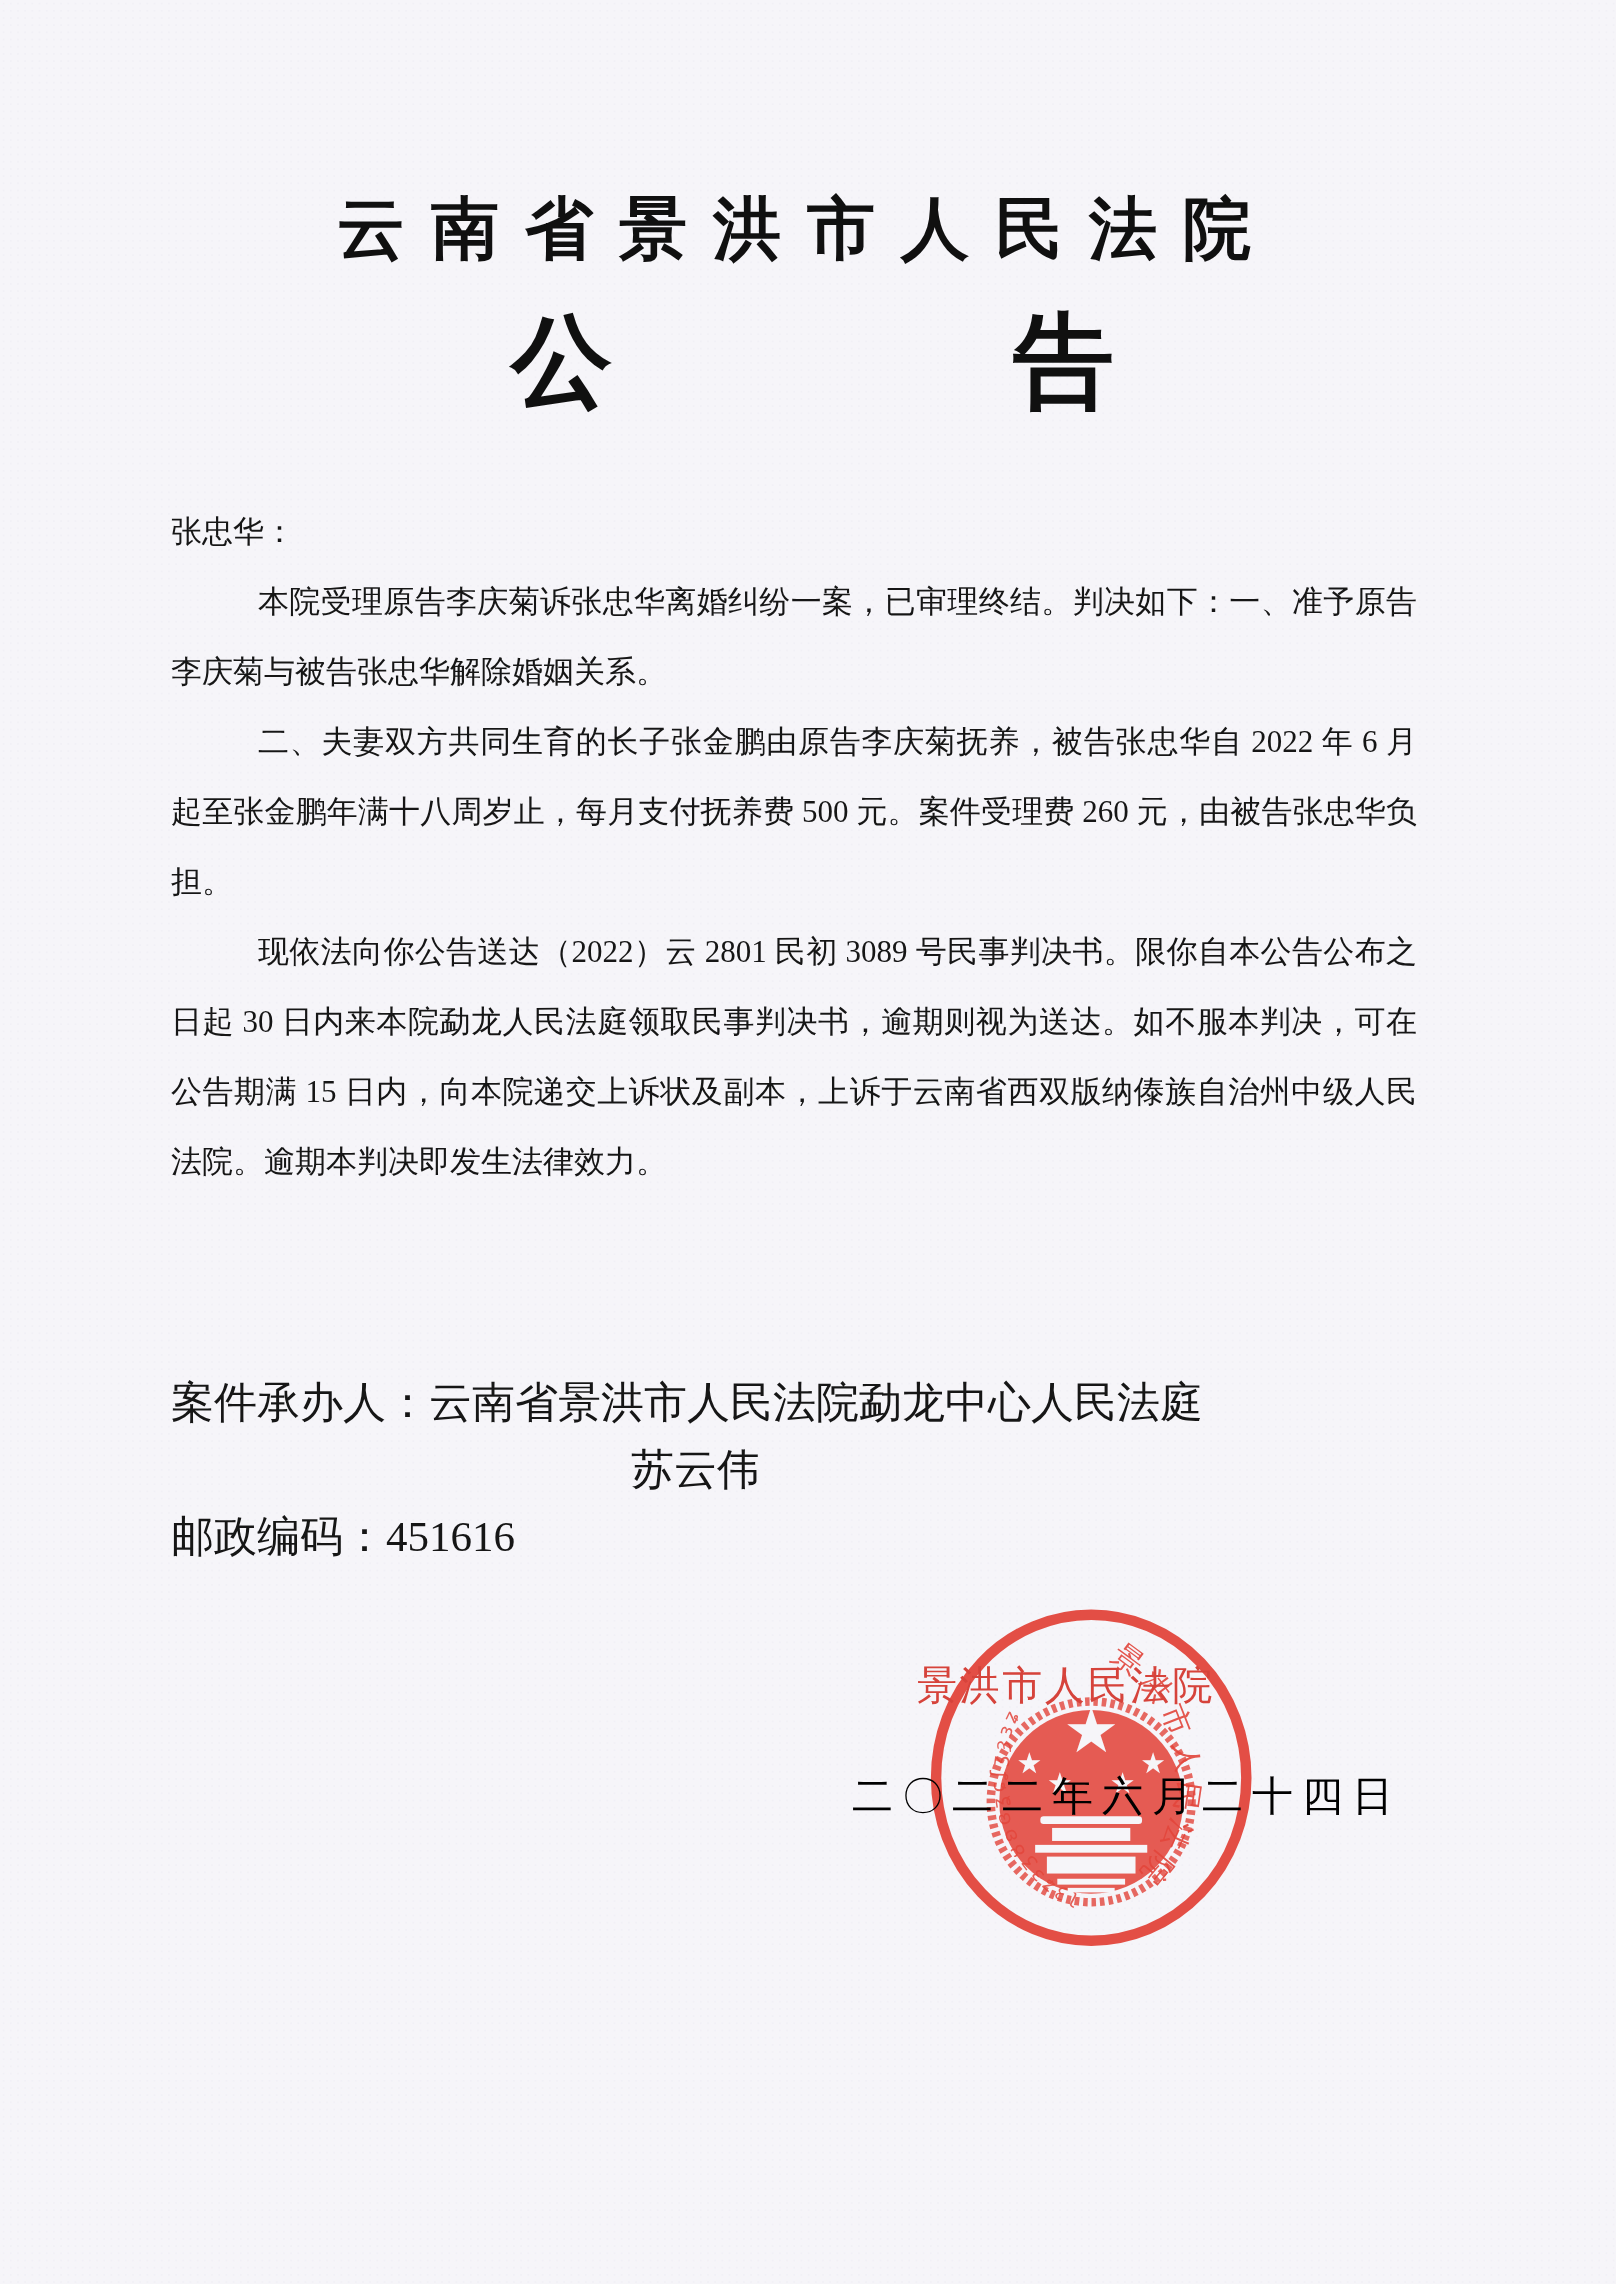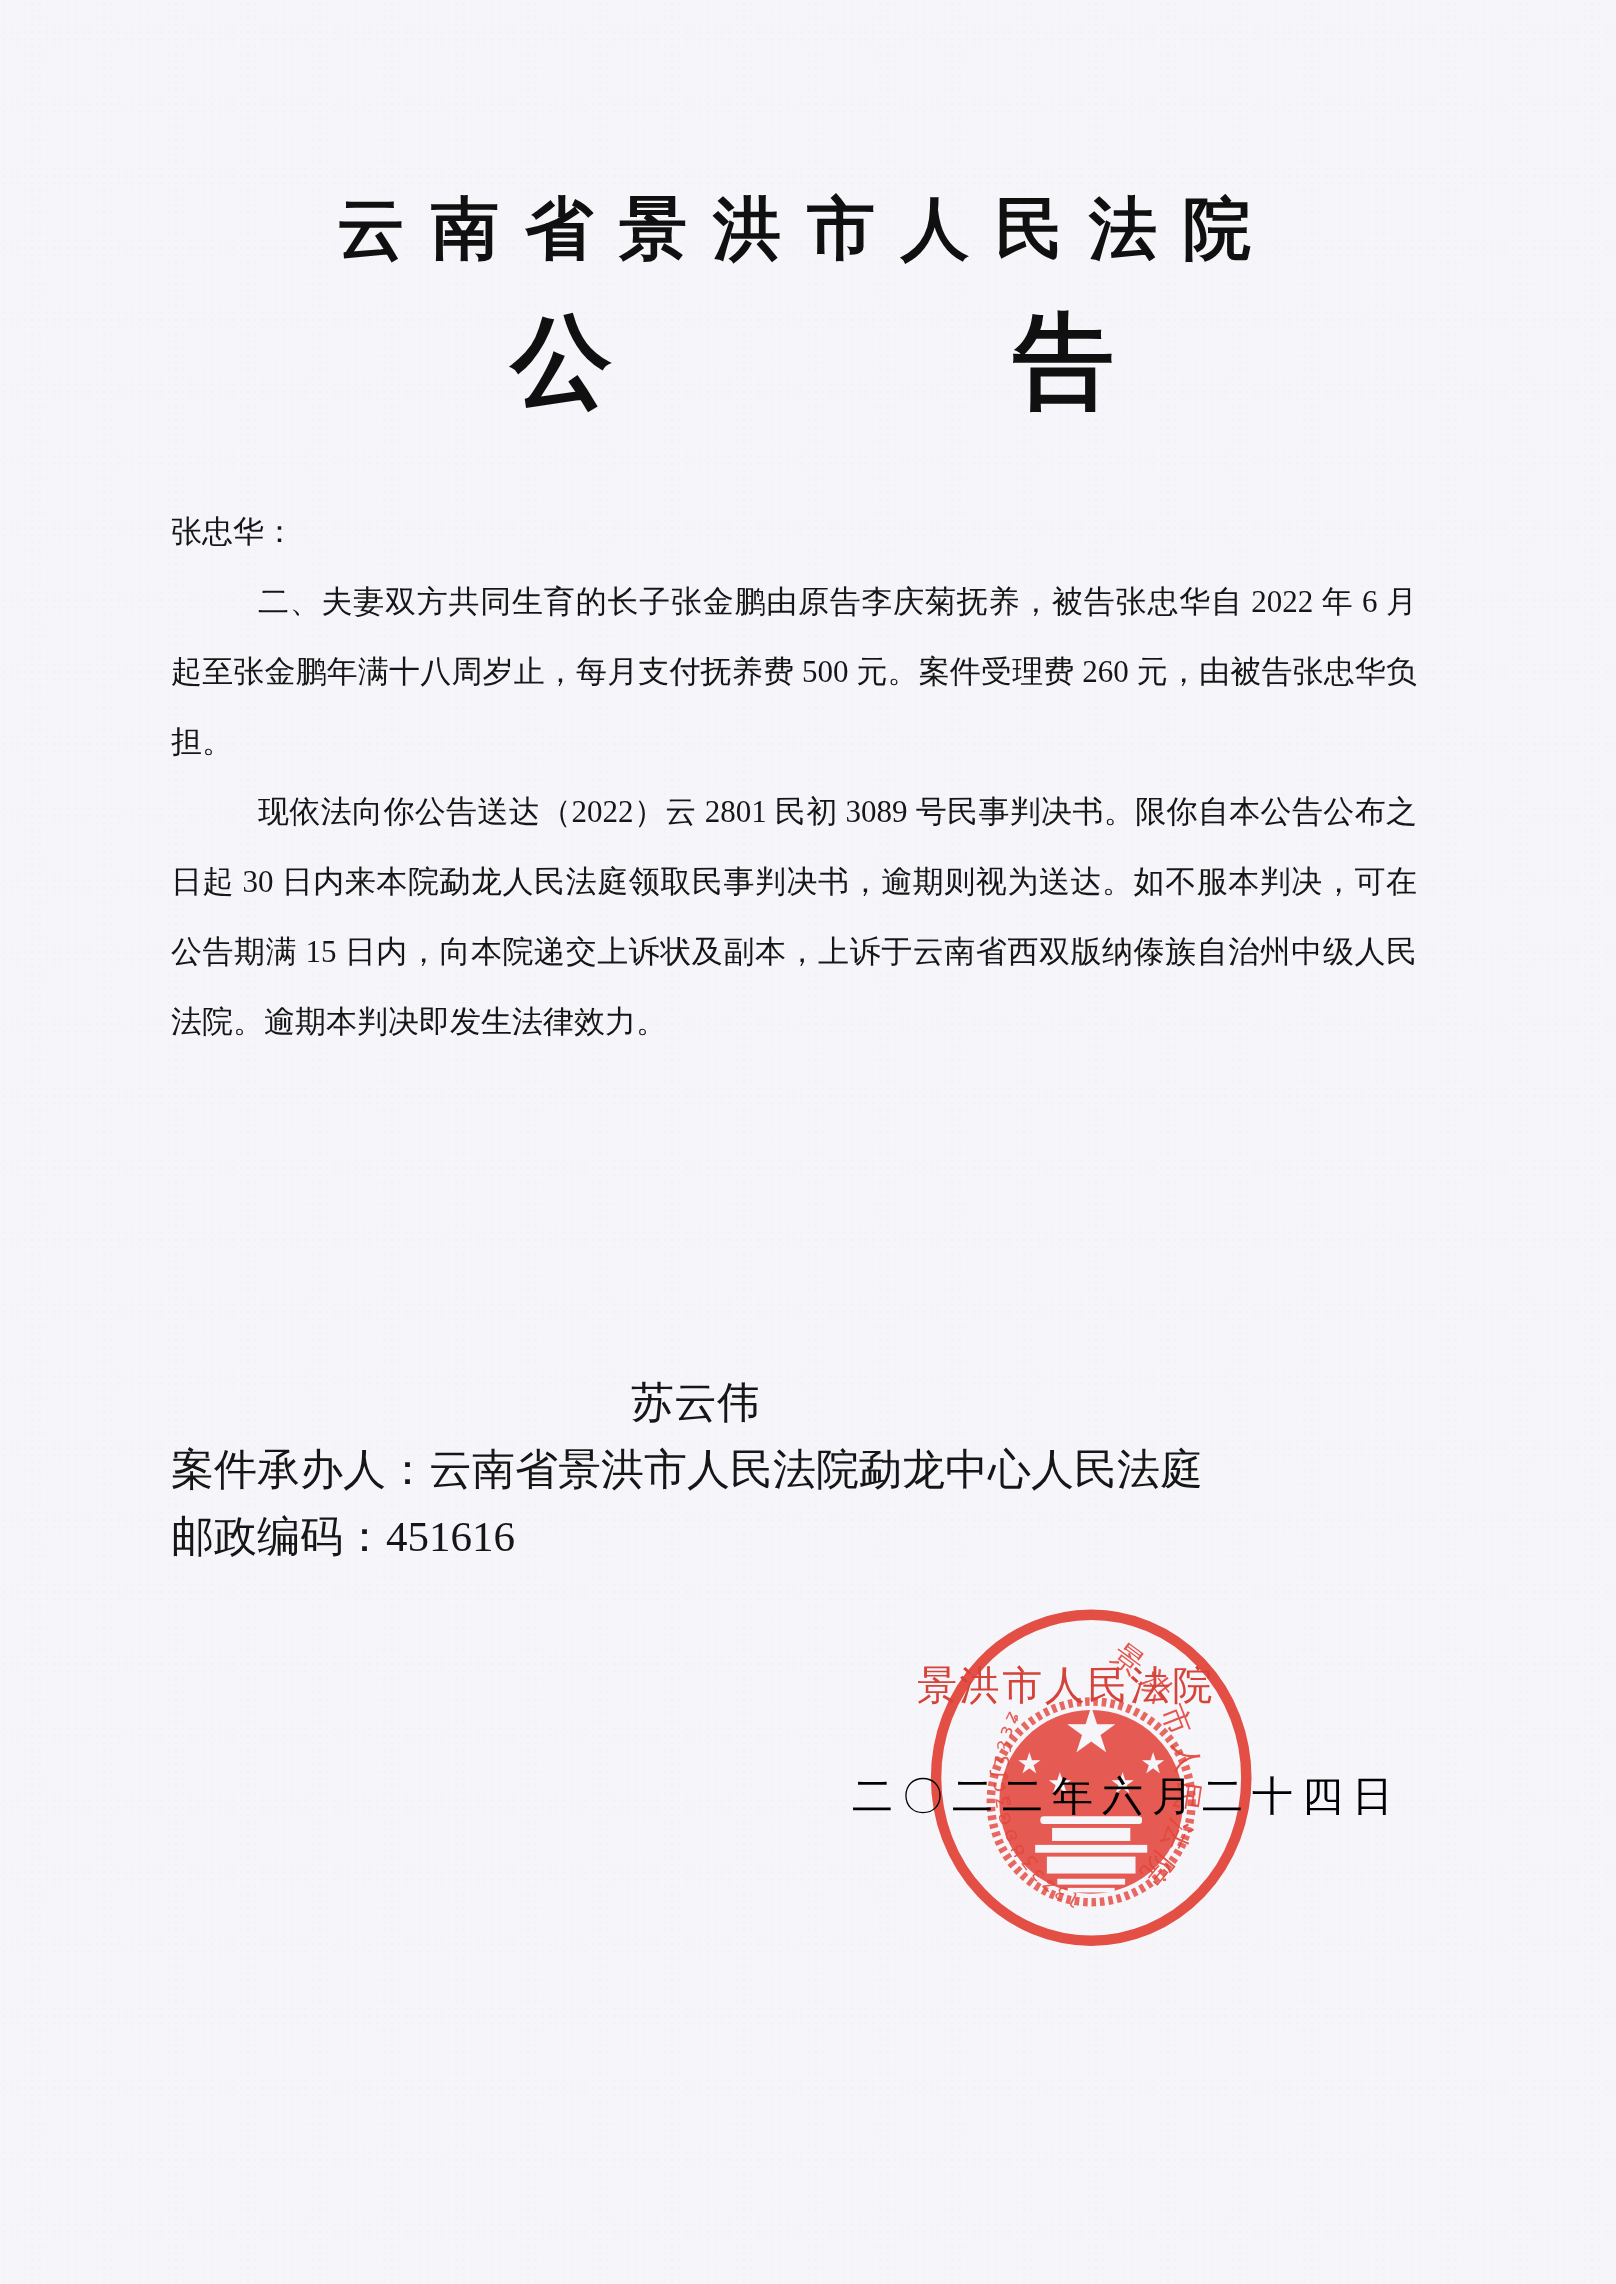--- a/index.html
+++ b/index.html
@@ -59,27 +59,28 @@
   <div class="court-header">
     <span>云南省景洪市人民法院</span>
   </div>
 
   <div class="doc-title">
     <span>公　告</span>
   </div>
 
   <div class="body-text">
     <p class="recipient">张忠华：</p>
+    <p>本院受理原告李庆菊诉张忠华离婚纠纷一案，已审理终结。判决如下：一、准予原告李庆菊与被告张忠华解除婚姻关系。</p>
     <p>二、夫妻双方共同生育的长子张金鹏由原告李庆菊抚养，被告张忠华自 2022 年 6 月起至张金鹏年满十八周岁止，每月支付抚养费 500 元。案件受理费 260 元，由被告张忠华负担。</p>
     <p>现依法向你公告送达（2022）云 2801 民初 3089 号民事判决书。限你自本公告公布之日起 30 日内来本院勐龙人民法庭领取民事判决书，逾期则视为送达。如不服本判决，可在公告期满 15 日内，向本院递交上诉状及副本，上诉于云南省西双版纳傣族自治州中级人民法院。逾期本判决即发生法律效力。</p>
   </div>
 
   <div class="handler-block">
+    <p class="line">案件承办人：云南省景洪市人民法院勐龙中心人民法庭</p>
     <p class="line handler-name">苏云伟</p>
-    <p class="line">案件承办人：云南省景洪市人民法院勐龙中心人民法庭</p>
     <p class="line">邮政编码：451616</p>
   </div>
 
   <div class="seal-wrap">
     <svg width="365" height="378" viewBox="0 0 560 580">
       <defs>
         <path id="arcRight" d="M 278 92 A 193 203 0 0 1 278 478" fill="none"></path>
         <path id="arcLeft" d="M 278 478 A 193 203 0 0 1 278 92" fill="none"></path>
       </defs>
 

